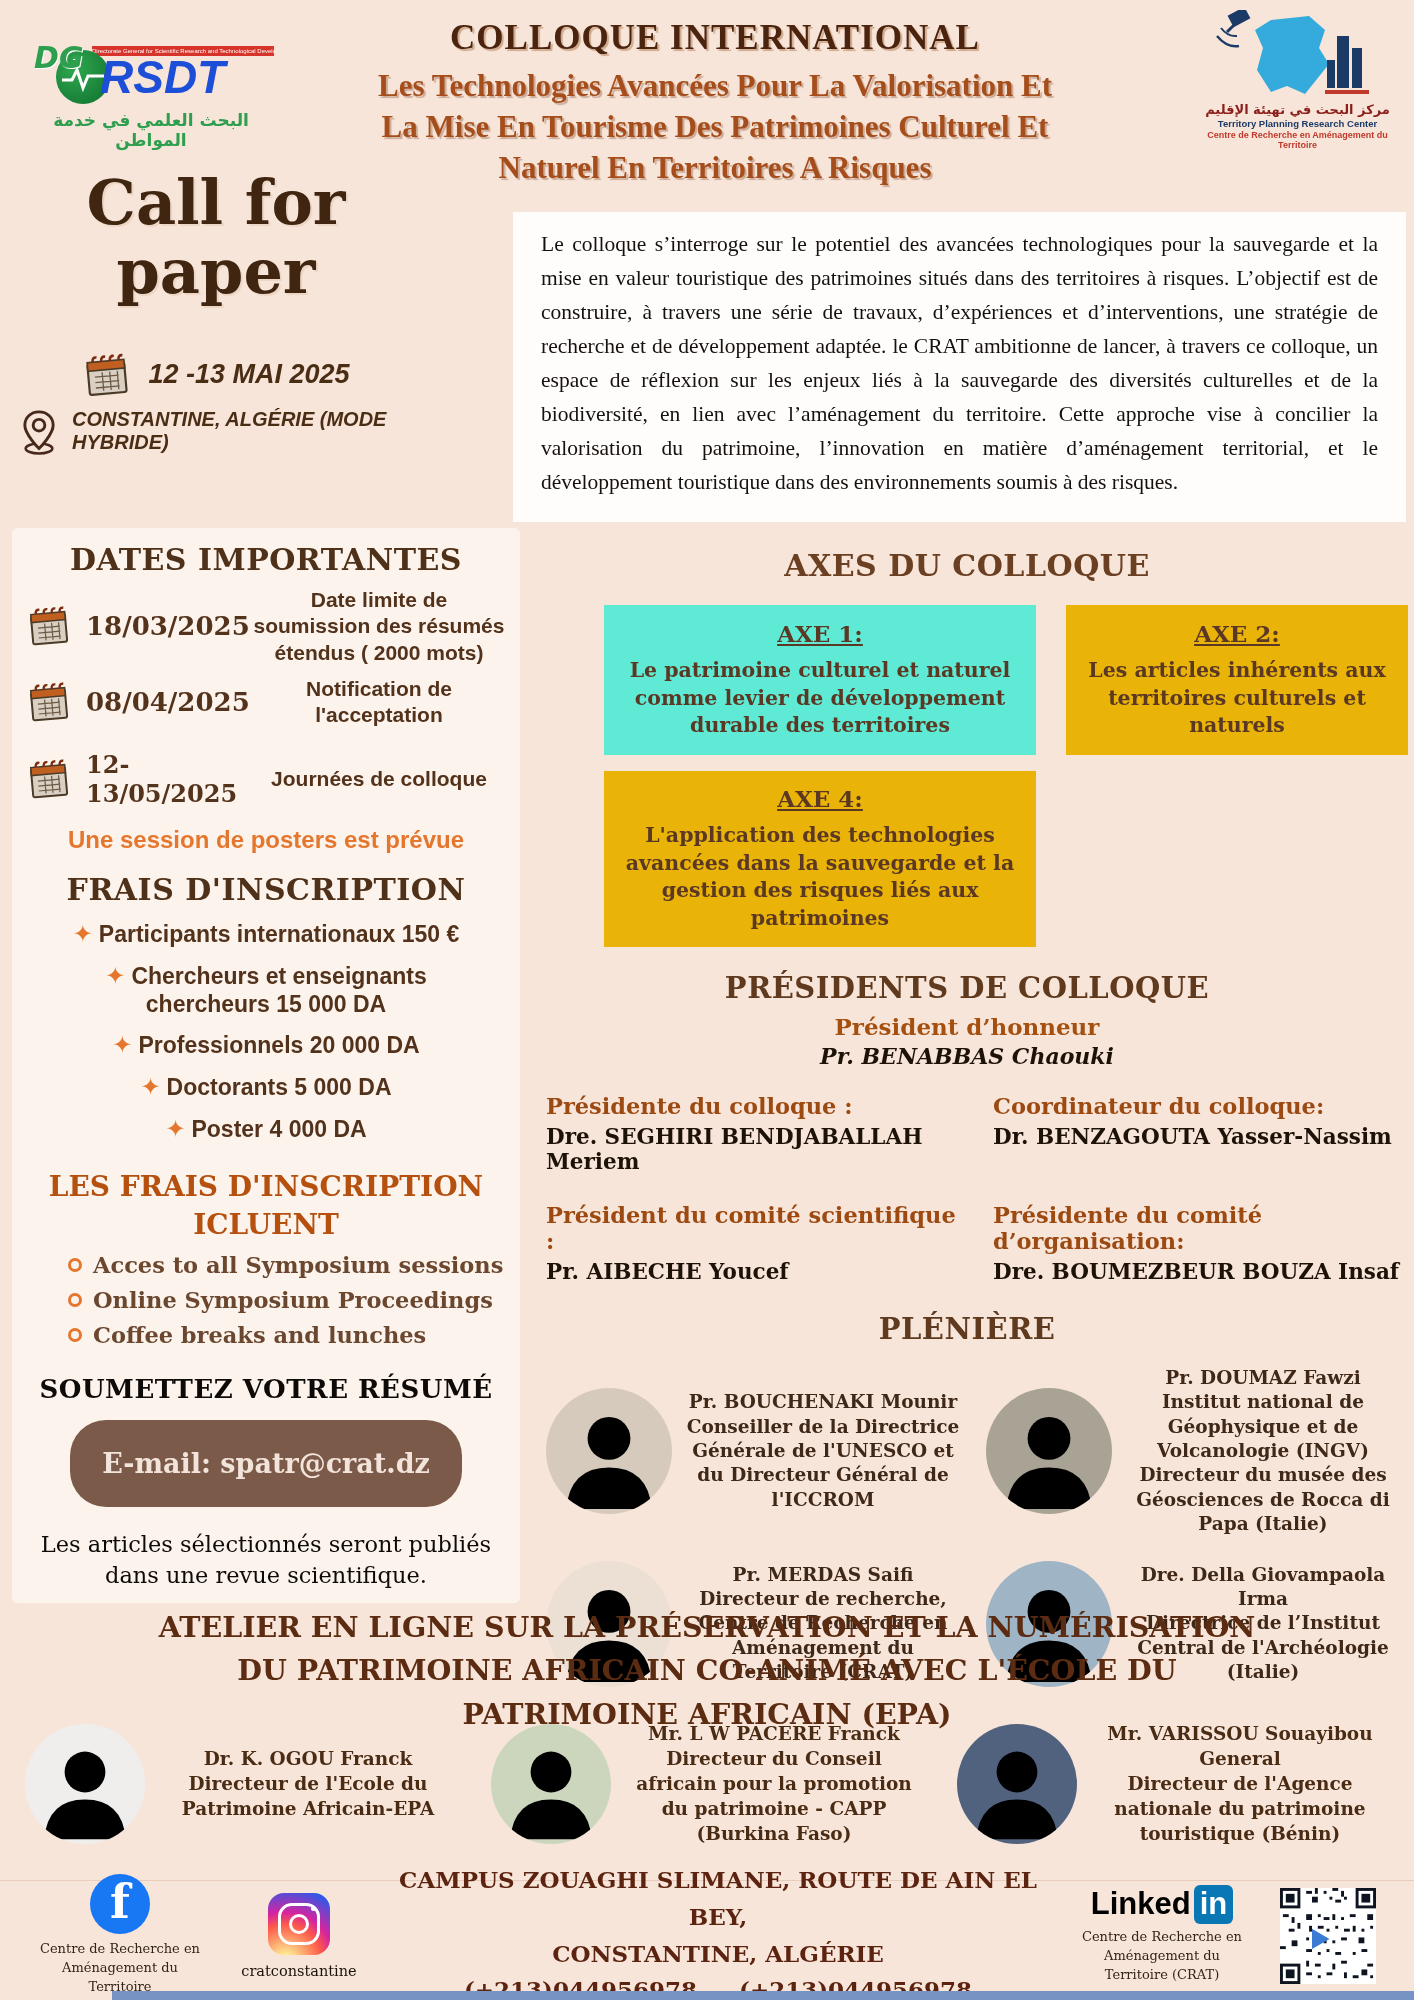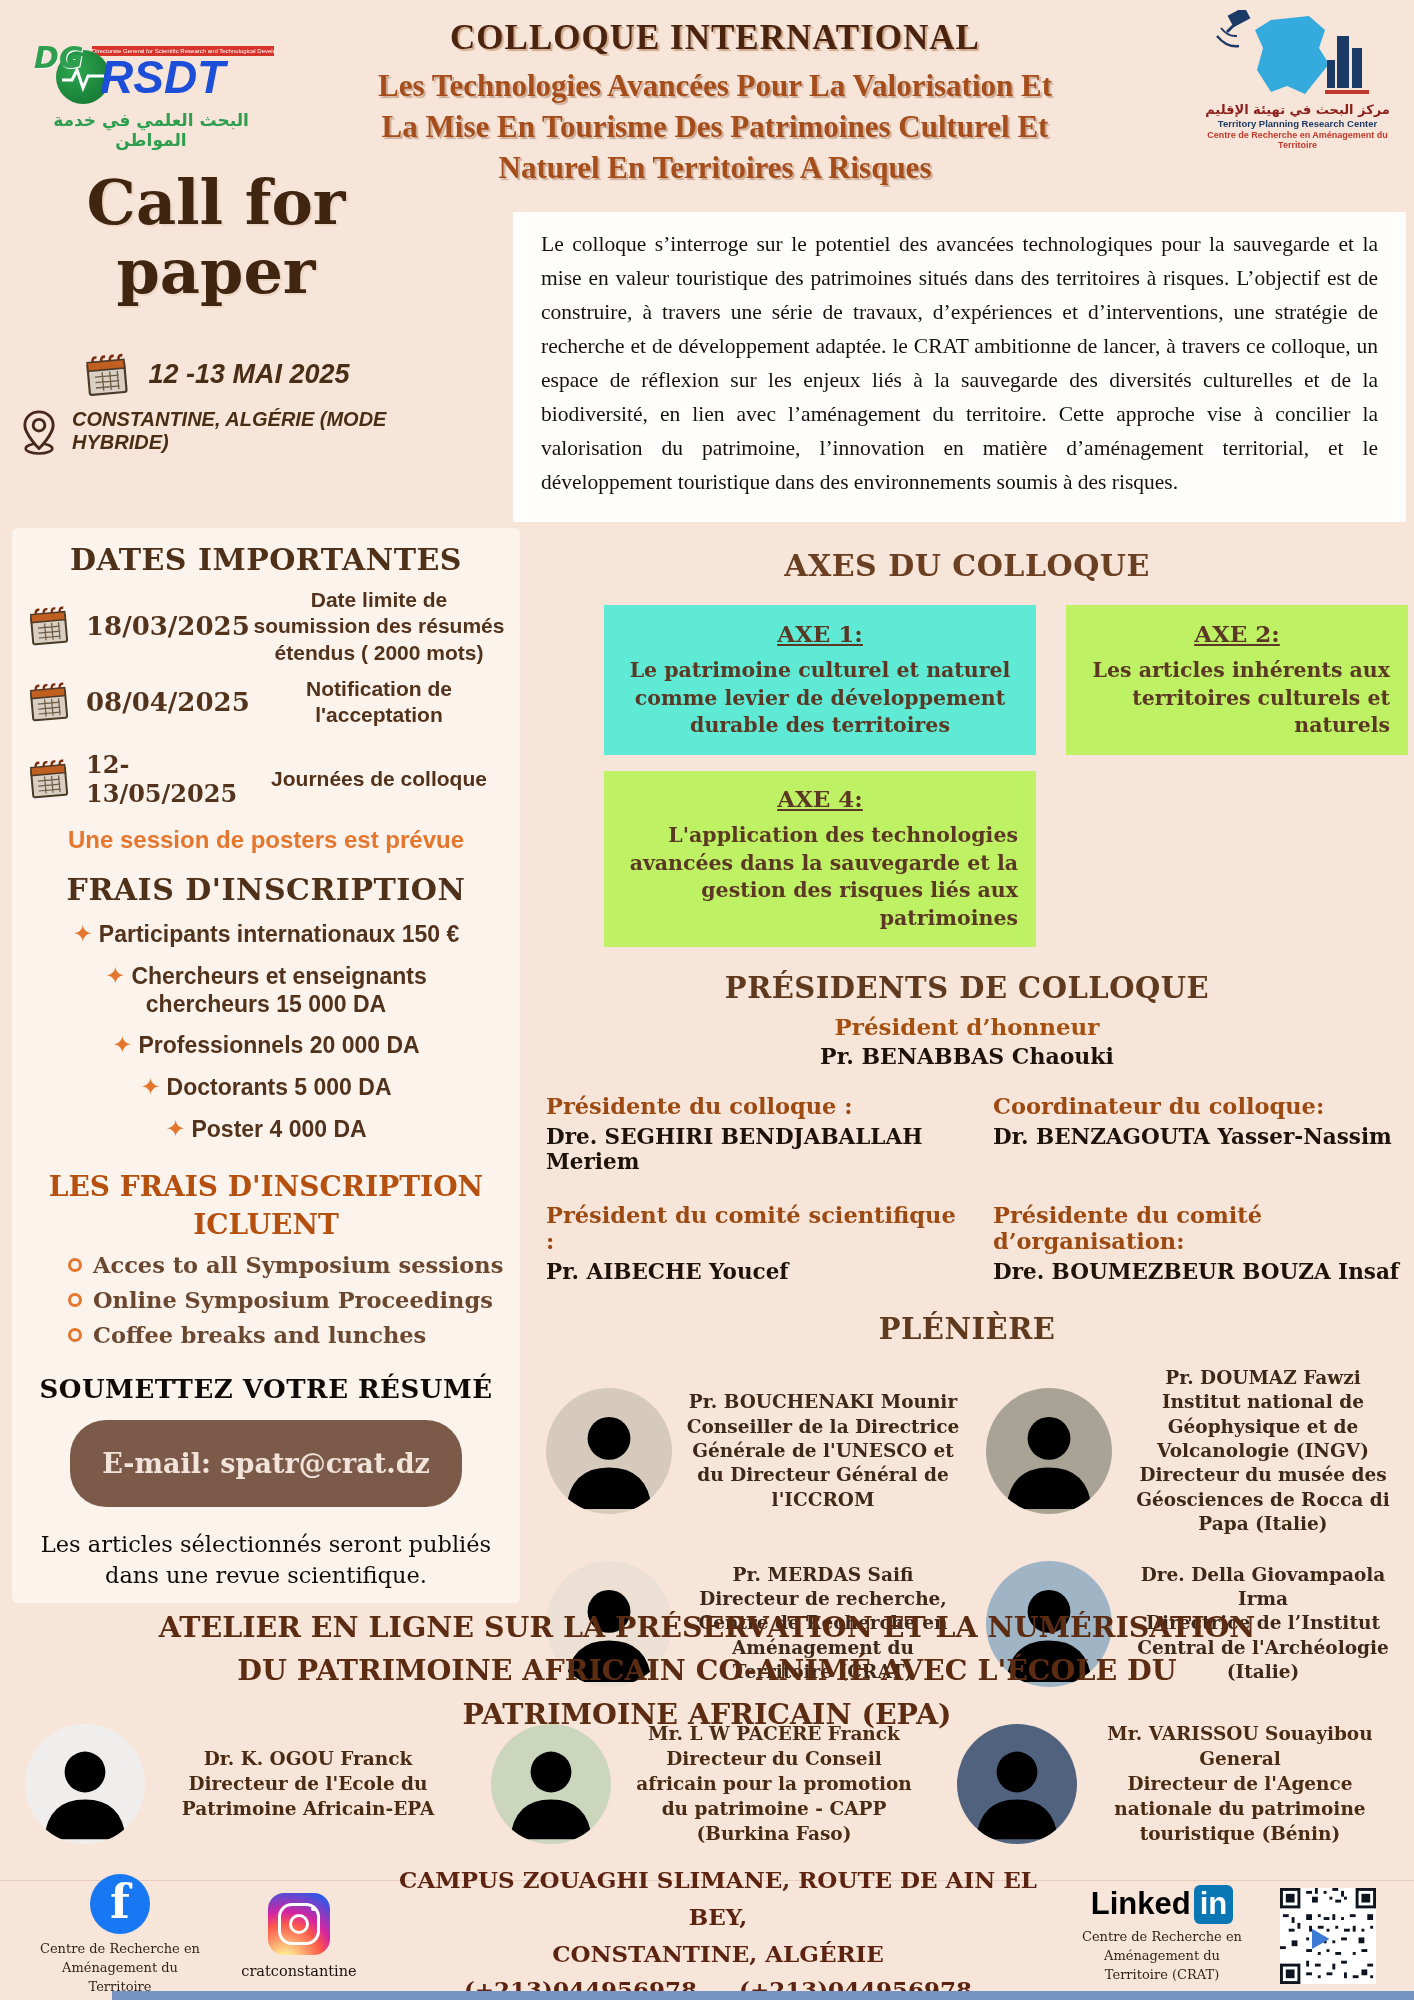--- a/index.html
+++ b/index.html
@@ -133,29 +133,29 @@
     text-align: center; font-family: "DejaVu Serif", "Liberation Serif", serif; font-weight: 700;
     font-size: 30px; color: #6b4022; letter-spacing: .5px;
   }
   .axes-title { margin-top: 20px; }
   .axes-grid {
     margin: 22px 14px 0 84px; display: grid; grid-template-columns: 432px 342px;
     column-gap: 30px; row-gap: 16px;
   }
   .axe-box { padding: 14px 18px; min-height: 150px; display: flex; flex-direction: column; justify-content: center; align-items: center; text-align: center; }
   .axe-box.tan { background: #5eead4; }
-  .axe-box.white { background: #bef264; text-align: right; }
+  .axe-box.white { background: #eab308; }
   .axe-label {
     font-family: "DejaVu Serif", serif; font-weight: 700; font-size: 23px; color: #5a3823;
     text-decoration: underline; margin-bottom: 10px;
   }
   .axe-text { font-family: "DejaVu Serif", serif; font-weight: 700; font-size: 20.5px; color: #5a3823; line-height: 1.35; }
   .presidents-title { margin-top: 24px; color: #5f3a1e; font-size: 29px; }
   .honor-role { margin-top: 8px; text-align: center; font-family: "DejaVu Serif", serif; font-weight: 700; font-size: 23px; color: #a5500f; }
-  .honor-name { margin-top: 3px; text-align: center; font-family: "DejaVu Serif", serif; font-weight: 700; font-size: 22px; color: #1d1208; }
+  .honor-name { margin-top: 3px; text-align: center; font-family: "DejaVu Serif", serif; font-weight: 700; font-size: 22px; color: #1d1208; font-style: italic; }
   .pres-grid { display: grid; grid-template-columns: 1fr 1fr; margin: 24px 10px 0 26px; row-gap: 28px; column-gap: 36px; }
   .pres-role { font-family: "DejaVu Serif", serif; font-weight: 700; font-size: 22.5px; color: #9c4a12; }
   .pres-name { font-family: "DejaVu Serif", serif; font-weight: 700; font-size: 21.5px; color: #1d1208; margin-top: 5px; }
   .plenary-title { margin-top: 28px; color: #5f3a1e; font-size: 29px; }
   .plenary-grid { display: grid; grid-template-columns: 440px 440px; margin-top: 20px; row-gap: 24px; }
   .speaker-card { display: flex; align-items: center; gap: 14px; padding-left: 26px; }
   .sp-text { text-align: center; font-family: "DejaVu Serif", serif; font-weight: 700; font-size: 18.5px; color: #3f2817; line-height: 1.32; flex: 1; }
   .sp-name { display: block; }
   
   .avatar { width: 126px; height: 126px; border-radius: 50%; overflow: hidden; flex: none; }

